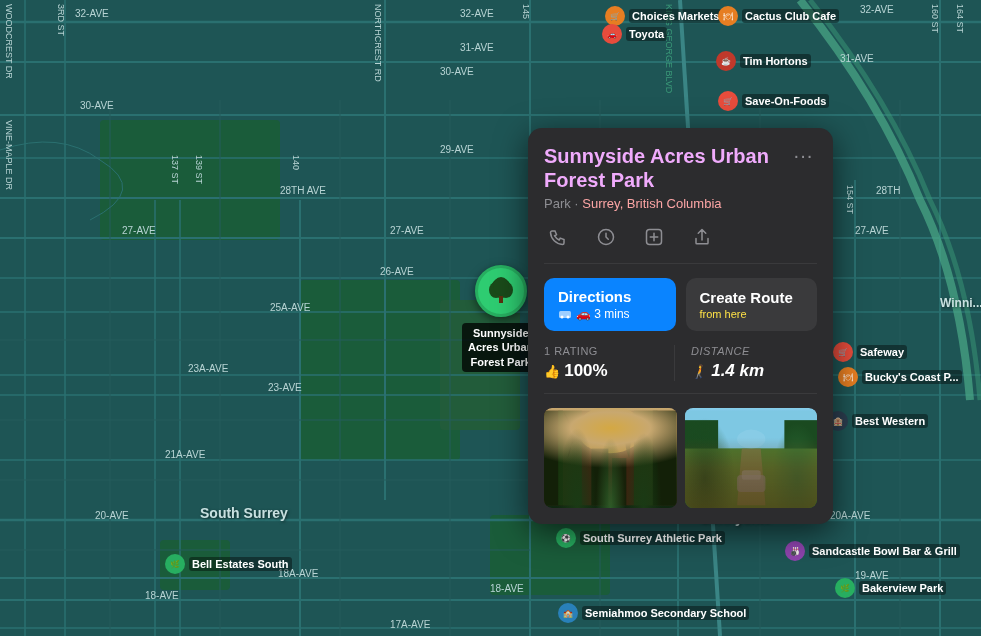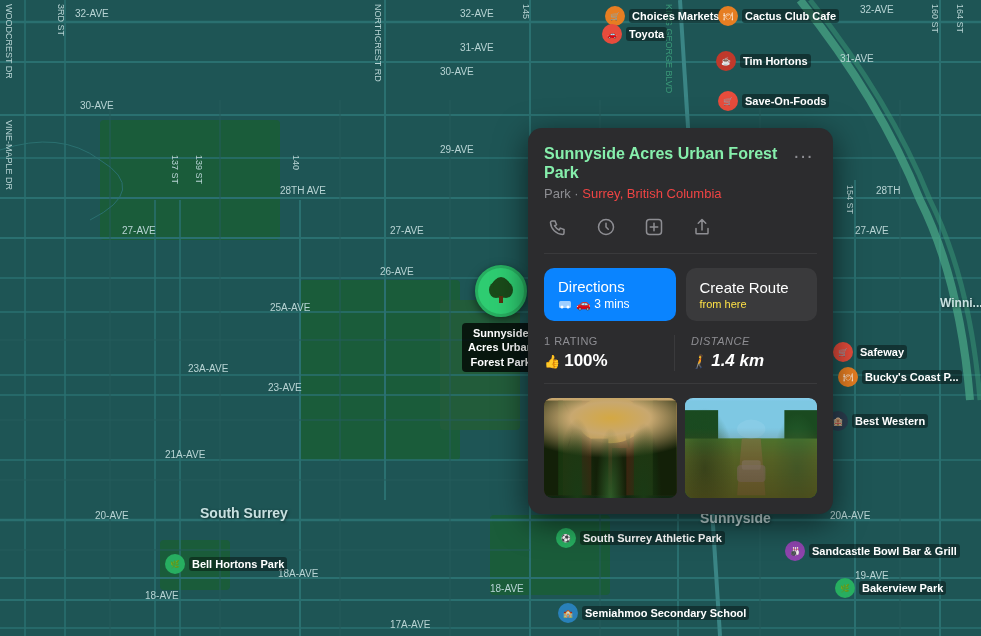--- a/index.html
+++ b/index.html
@@ -36,43 +36,43 @@
     }
 
     .card-header {
       display: flex;
       justify-content: space-between;
       align-items: flex-start;
       margin-bottom: 4px;
     }
 
     .card-title {
-      font-size: 16px;
+      font-size: 20px;
       font-weight: 700;
       line-height: 1.2;
-      color: #86efac;
+      color: #f0abfc;
       flex: 1;
       margin-right: 8px;
     }
 
     .card-more {
       color: #8e8e93;
       font-size: 20px;
       cursor: pointer;
       padding: 0 4px;
     }
 
     .card-subtitle {
       font-size: 13px;
       color: #8e8e93;
       margin-bottom: 12px;
     }
 
     .card-subtitle .location-link {
-      color: #ef4444;
+      color: #fca5a5;
     }
 
     .card-actions {
       display: flex;
       gap: 20px;
       margin-bottom: 14px;
       padding-bottom: 12px;
       border-bottom: 1px solid #3a3a3c;
     }
 
@@ -99,21 +99,21 @@
       border-radius: 10px;
       padding: 10px 14px;
       color: white;
       cursor: pointer;
       flex: 1;
       text-align: left;
     }
 
     .btn-directions .btn-label {
       font-size: 15px;
-      font-weight: 400;
+      font-weight: 700;
       display: block;
     }
 
     .btn-directions .btn-sub {
       font-size: 13px;
       display: flex;
       align-items: center;
       gap: 4px;
       margin-top: 2px;
     }
@@ -124,21 +124,21 @@
       border-radius: 10px;
       padding: 10px 14px;
       color: white;
       cursor: pointer;
       flex: 1;
       text-align: left;
     }
 
     .btn-create-route .btn-label {
       font-size: 15px;
-      font-weight: 400;
+      font-weight: 700;
       display: block;
     }
 
     .btn-create-route .btn-sub {
       font-size: 11px;
       color: #fde047;
       margin-top: 2px;
     }
 
     .card-stats {
@@ -484,21 +484,21 @@
     <span class="biz-label">Bucky's Coast P...</span>
   </div>
 
   <div class="biz-marker" style="top:411px; left:828px">
     <div class="biz-icon" style="background:#2c3e50; font-size:8px">🏨</div>
     <span class="biz-label">Best Western</span>
   </div>
 
   <div class="biz-marker" style="top:554px; left:165px">
     <div class="biz-icon" style="background:#27ae60; font-size:8px">🌿</div>
-    <span class="biz-label">Bell Hortons Park</span>
+    <span class="biz-label">Bell Estates South</span>
   </div>
 
   <div class="biz-marker" style="top:528px; left:556px">
     <div class="biz-icon" style="background:#27ae60; font-size:8px">⚽</div>
     <span class="biz-label">South Surrey Athletic Park</span>
   </div>
 
   <div class="biz-marker" style="top:541px; left:785px">
     <div class="biz-icon" style="background:#8e44ad; font-size:8px">🎳</div>
     <span class="biz-label">Sandcastle Bowl Bar &amp; Grill</span>

